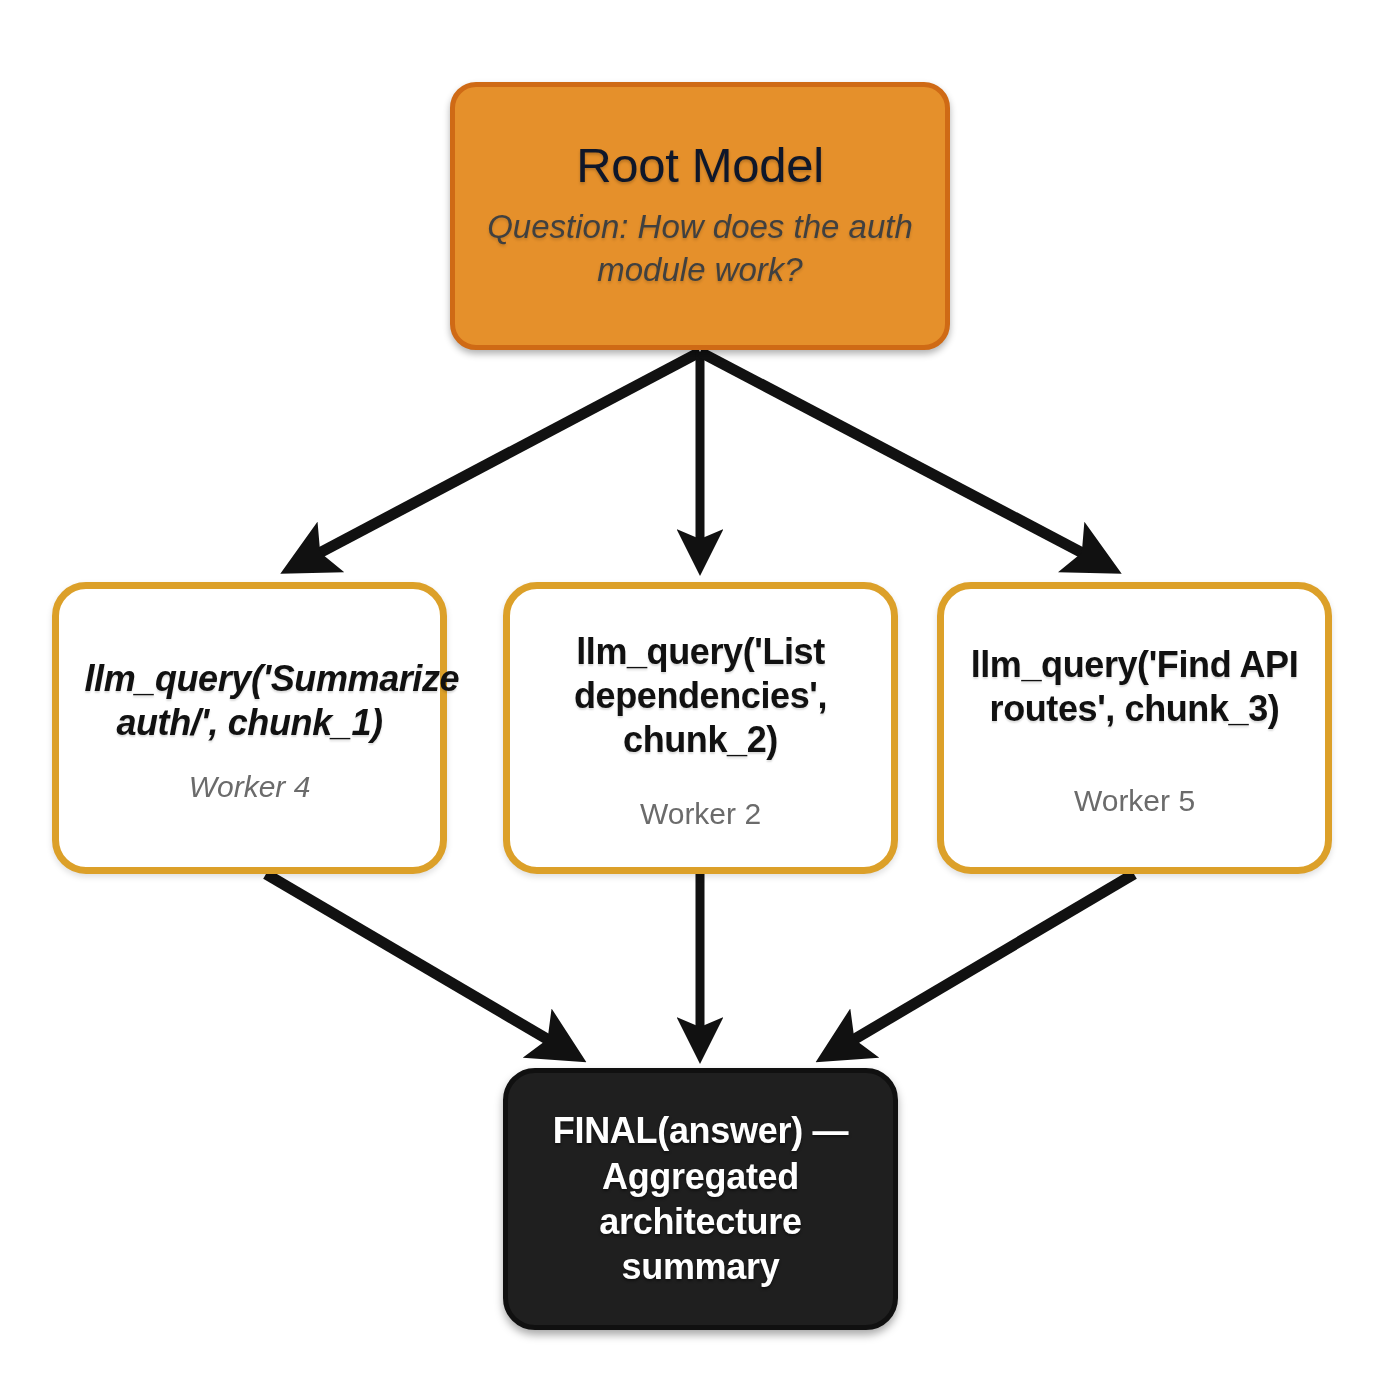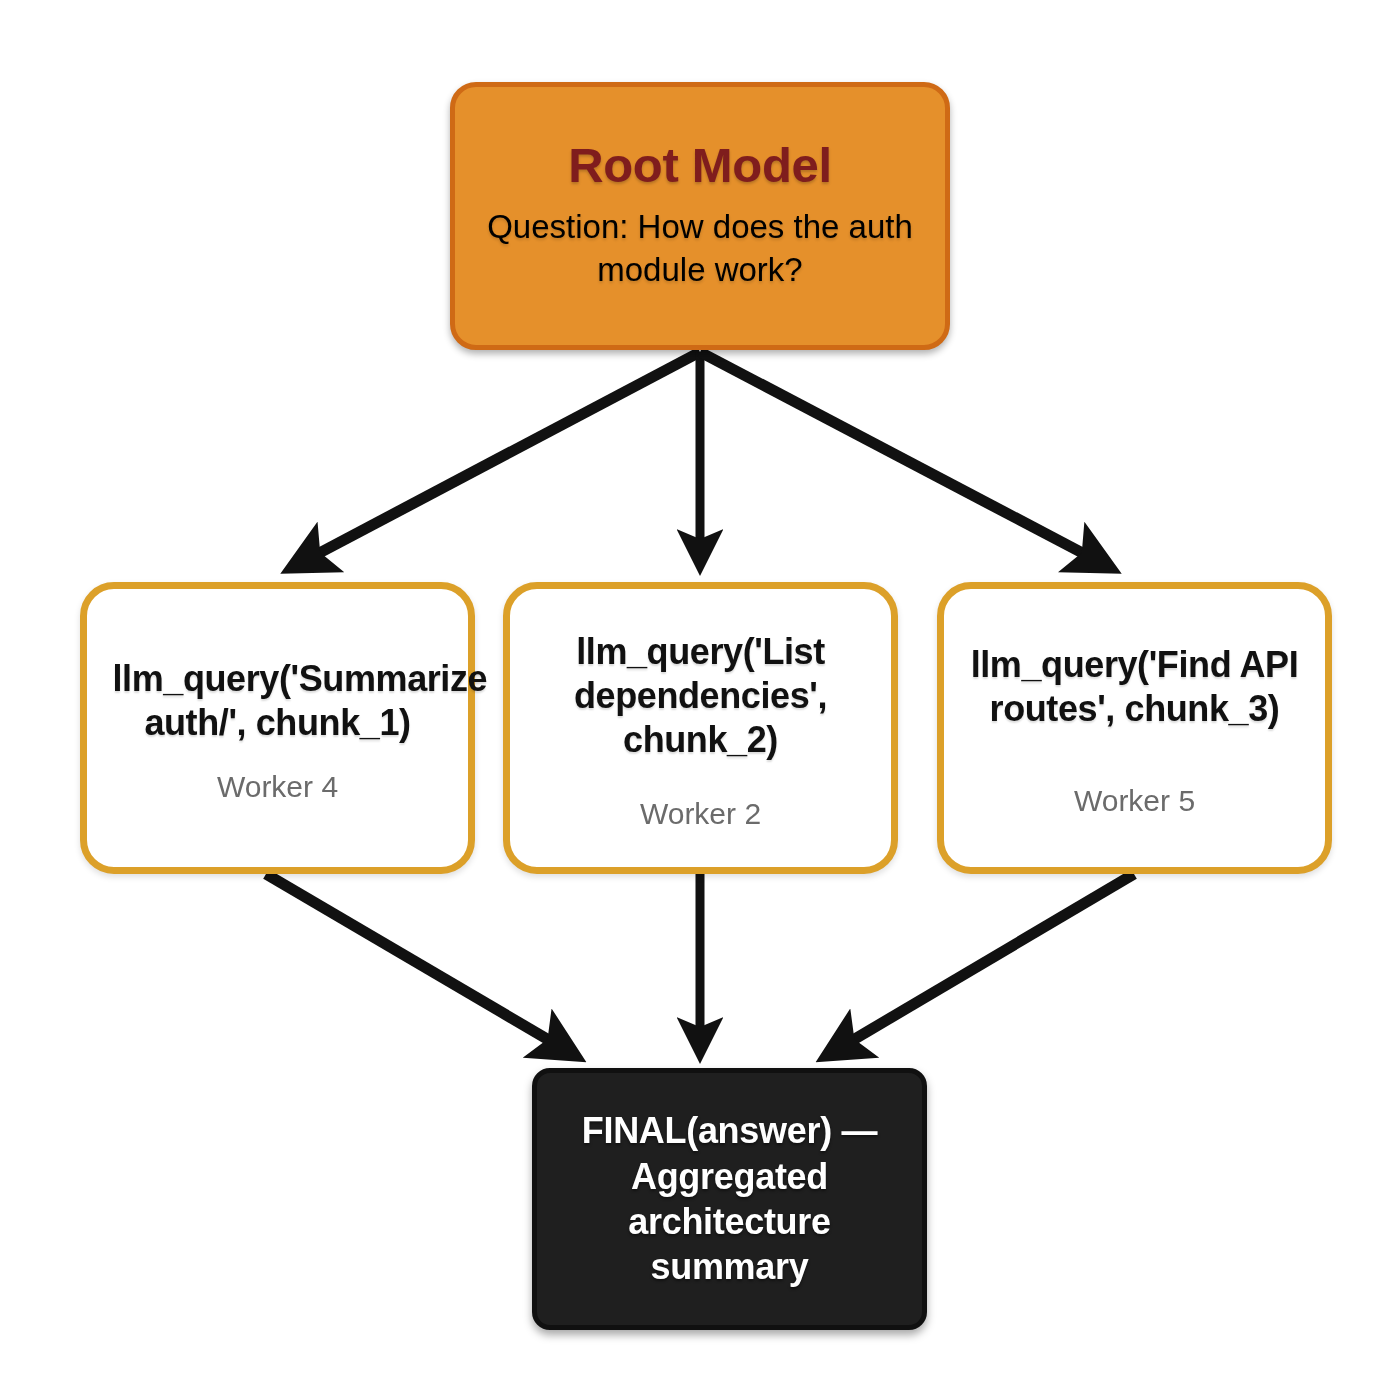--- a/index.html
+++ b/index.html
@@ -47,48 +47,49 @@
     width: 500px;
     height: 268px;
     background: #E5902B;
     border: 5px solid #CF6A15;
     border-radius: 26px;
     box-shadow: 0 4px 7px rgba(0,0,0,0.30);
     padding: 10px 26px;
   }
   .root-title {
     font-size: 49px;
-    font-weight: bold;
-    color: #7f1d1d;
+    font-weight: normal;
+    color: #0f172a;
     line-height: 1.05;
     letter-spacing: -0.3px;
     text-shadow: 0 2px 3px rgba(0,0,0,0.22);
     margin-bottom: 14px;
   }
   .root-subtitle {
     font-size: 33px;
     font-weight: normal;
-    color: #000000;
+    color: #404040;
     line-height: 1.30;
     text-shadow: 0 2px 3px rgba(0,0,0,0.16);
     max-width: 430px;
+    font-style: italic;
   }
 
   
   .node-worker {
     top: 582px;
     width: 395px;
     height: 292px;
     background: #FFFFFF;
     border: 7px solid #DCA029;
     border-radius: 34px;
     padding: 14px 20px 10px 20px;
     box-shadow: 0 3px 6px rgba(0,0,0,0.13);
   }
-  .node-worker-1 { left: 80px; }
+  .node-worker-1 { left: 52px; font-style: italic; }
   .node-worker-2 { left: 503px; gap: 9px; }
   .node-worker-3 { left: 937px; gap: 28px; }
 
   .worker-call {
     font-size: 36px;
     font-weight: bold;
     color: #111111;
     line-height: 1.22;
     letter-spacing: -0.4px;
     text-shadow: 0 2px 2px rgba(0,0,0,0.14);
@@ -97,27 +98,27 @@
   }
   .worker-label {
     font-size: 30px;
     font-weight: normal;
     color: #6B6B6B;
     line-height: 1.1;
   }
 
   
   .node-final {
-    left: 532px;
+    left: 503px;
     top: 1068px;
     width: 395px;
     height: 262px;
     background: #1F1F1F;
     border: 5px solid #101010;
-    border-radius: 18px;
+    border-radius: 32px;
     padding: 10px 26px;
     box-shadow: 0 5px 9px rgba(0,0,0,0.34);
   }
   .final-text {
     font-size: 36px;
     font-weight: bold;
     color: #FFFFFF;
     line-height: 1.26;
     letter-spacing: -0.3px;
     text-shadow: 0 2px 3px rgba(0,0,0,0.45);

